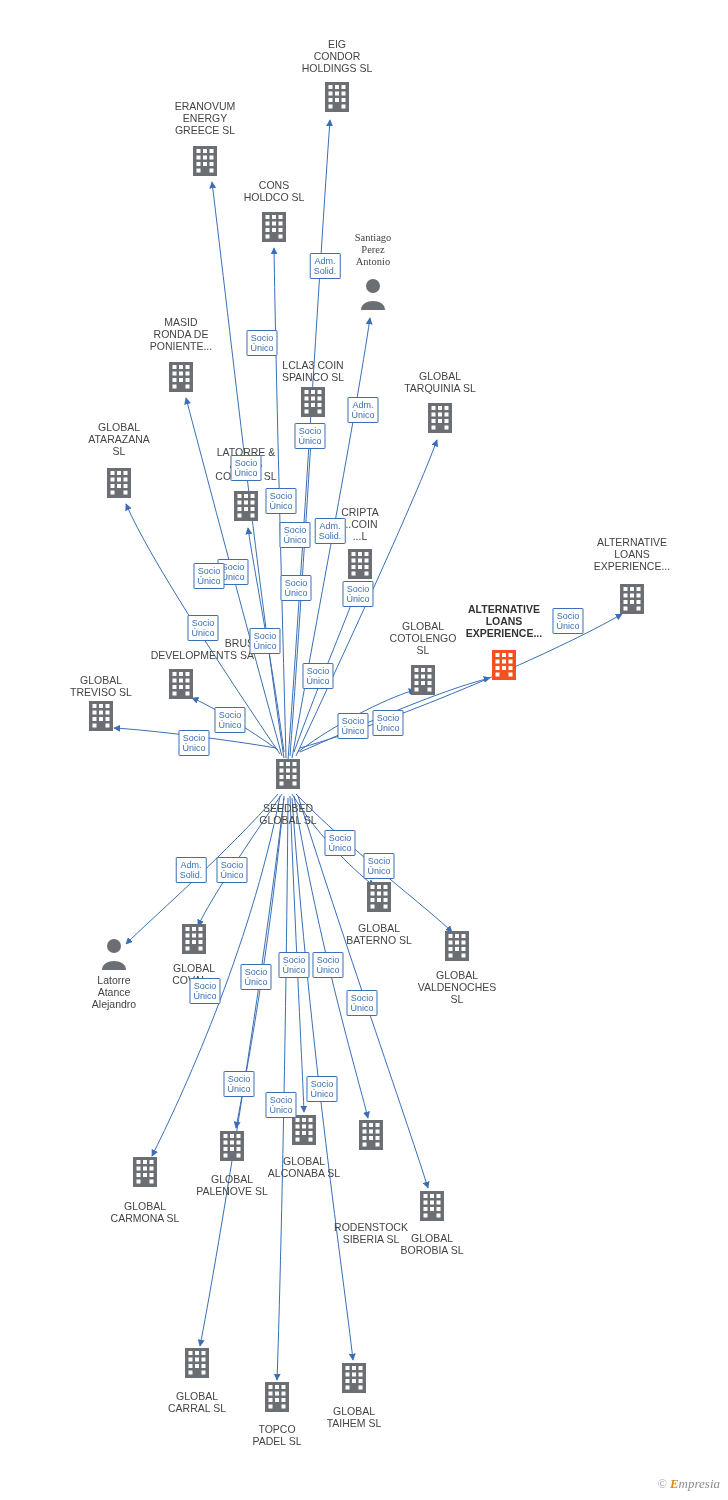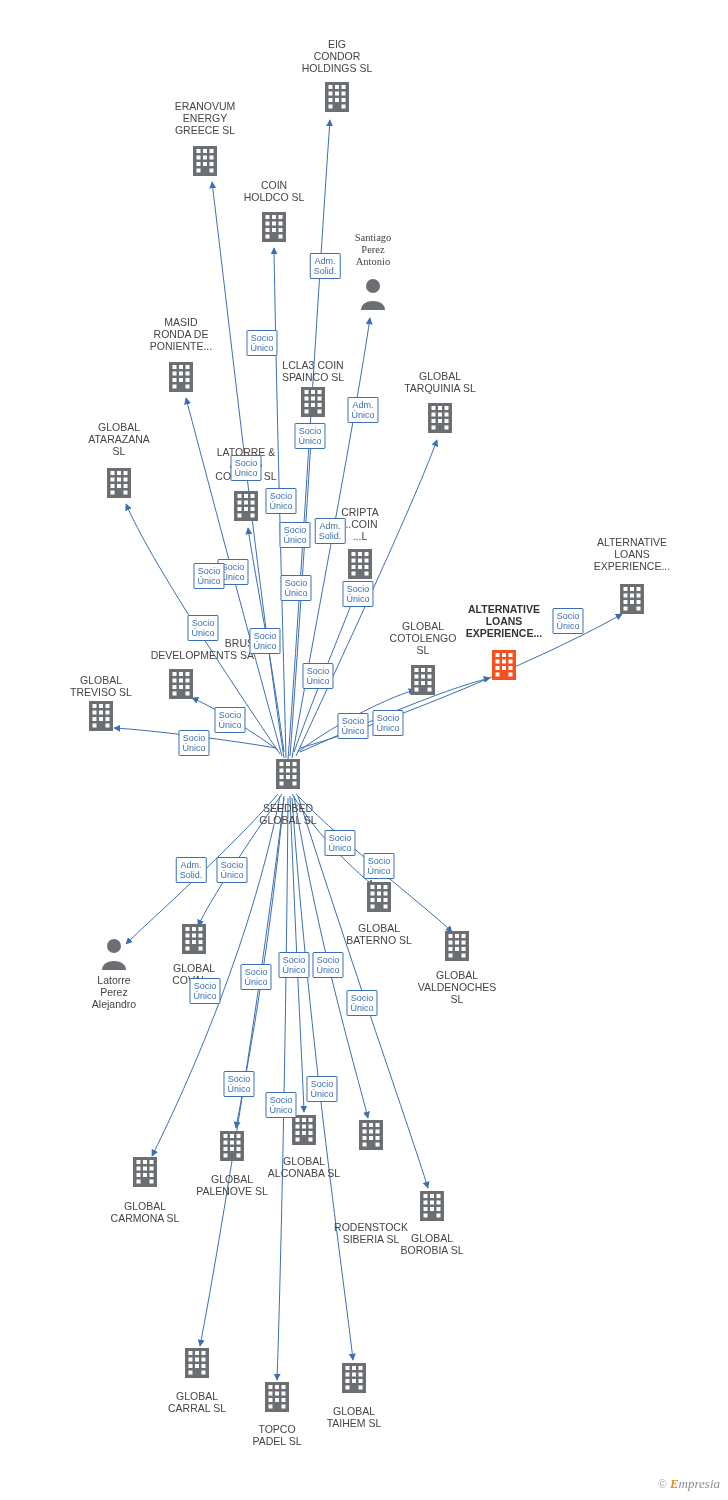--- a/index.html
+++ b/index.html
@@ -123,21 +123,21 @@
               <rect x="6.5" y="18" width="4" height="4"></rect>
               <rect x="13" y="18" width="4" height="4"></rect>
               <rect x="19.5" y="18" width="4" height="4"></rect>
               <rect x="6.5" y="24.5" width="4" height="4"></rect>
               <rect x="19.5" y="24.5" width="4" height="4"></rect>
             </g>
             <rect x="12.5" y="25" width="5" height="7" fill="#6b6f73"></rect>
           </svg></span>
       </div>
       <div class="node label-abs" style="position: absolute; left: 274px; top: 190px; width: 118px; margin-left: 0px; transform: translate(-50%, -50%);">
-        <div class="label">COIN
+        <div class="label">CONS
 HOLDCO  SL</div>
       </div>
       <div class="node person" style="left: 373px; top: 296px;">
         <span class="glyph"><svg width="28" height="34" viewBox="0 0 28 34" aria-hidden="true">
             <circle cx="14" cy="9" r="7" fill="#6b6f73"></circle>
             <path d="M2,33 C2,21 26,21 26,33 Z" fill="#6b6f73"></path>
           </svg></span>
       </div>
       <div class="node label-abs" style="position: absolute; left: 373px; top: 249px; width: 118px; margin-left: 0px; transform: translate(-50%, -50%); font-family: Liberation Serif, serif;">
         <div class="label">Santiago
@@ -474,21 +474,21 @@
 COVAL...</div>
       </div>
       <div class="node person" style="left: 114px; top: 956px;">
         <span class="glyph"><svg width="28" height="34" viewBox="0 0 28 34" aria-hidden="true">
             <circle cx="14" cy="9" r="7" fill="#6b6f73"></circle>
             <path d="M2,33 C2,21 26,21 26,33 Z" fill="#6b6f73"></path>
           </svg></span>
       </div>
       <div class="node label-abs" style="position: absolute; left: 114px; top: 991px; width: 118px; margin-left: 0px; transform: translate(-50%, -50%);">
         <div class="label">Latorre
-Perez
+Atance
 Alejandro</div>
       </div>
       <div class="node" style="left: 457px; top: 948px;">
         <span class="glyph"><svg width="30" height="34" viewBox="0 0 30 34" aria-hidden="true">
             <rect x="3" y="2" width="24" height="30" fill="#6b6f73"></rect>
             <g fill="#ffffff">
               <rect x="6.5" y="5" width="4" height="4"></rect>
               <rect x="13" y="5" width="4" height="4"></rect>
               <rect x="19.5" y="5" width="4" height="4"></rect>
               <rect x="6.5" y="11.5" width="4" height="4"></rect>

